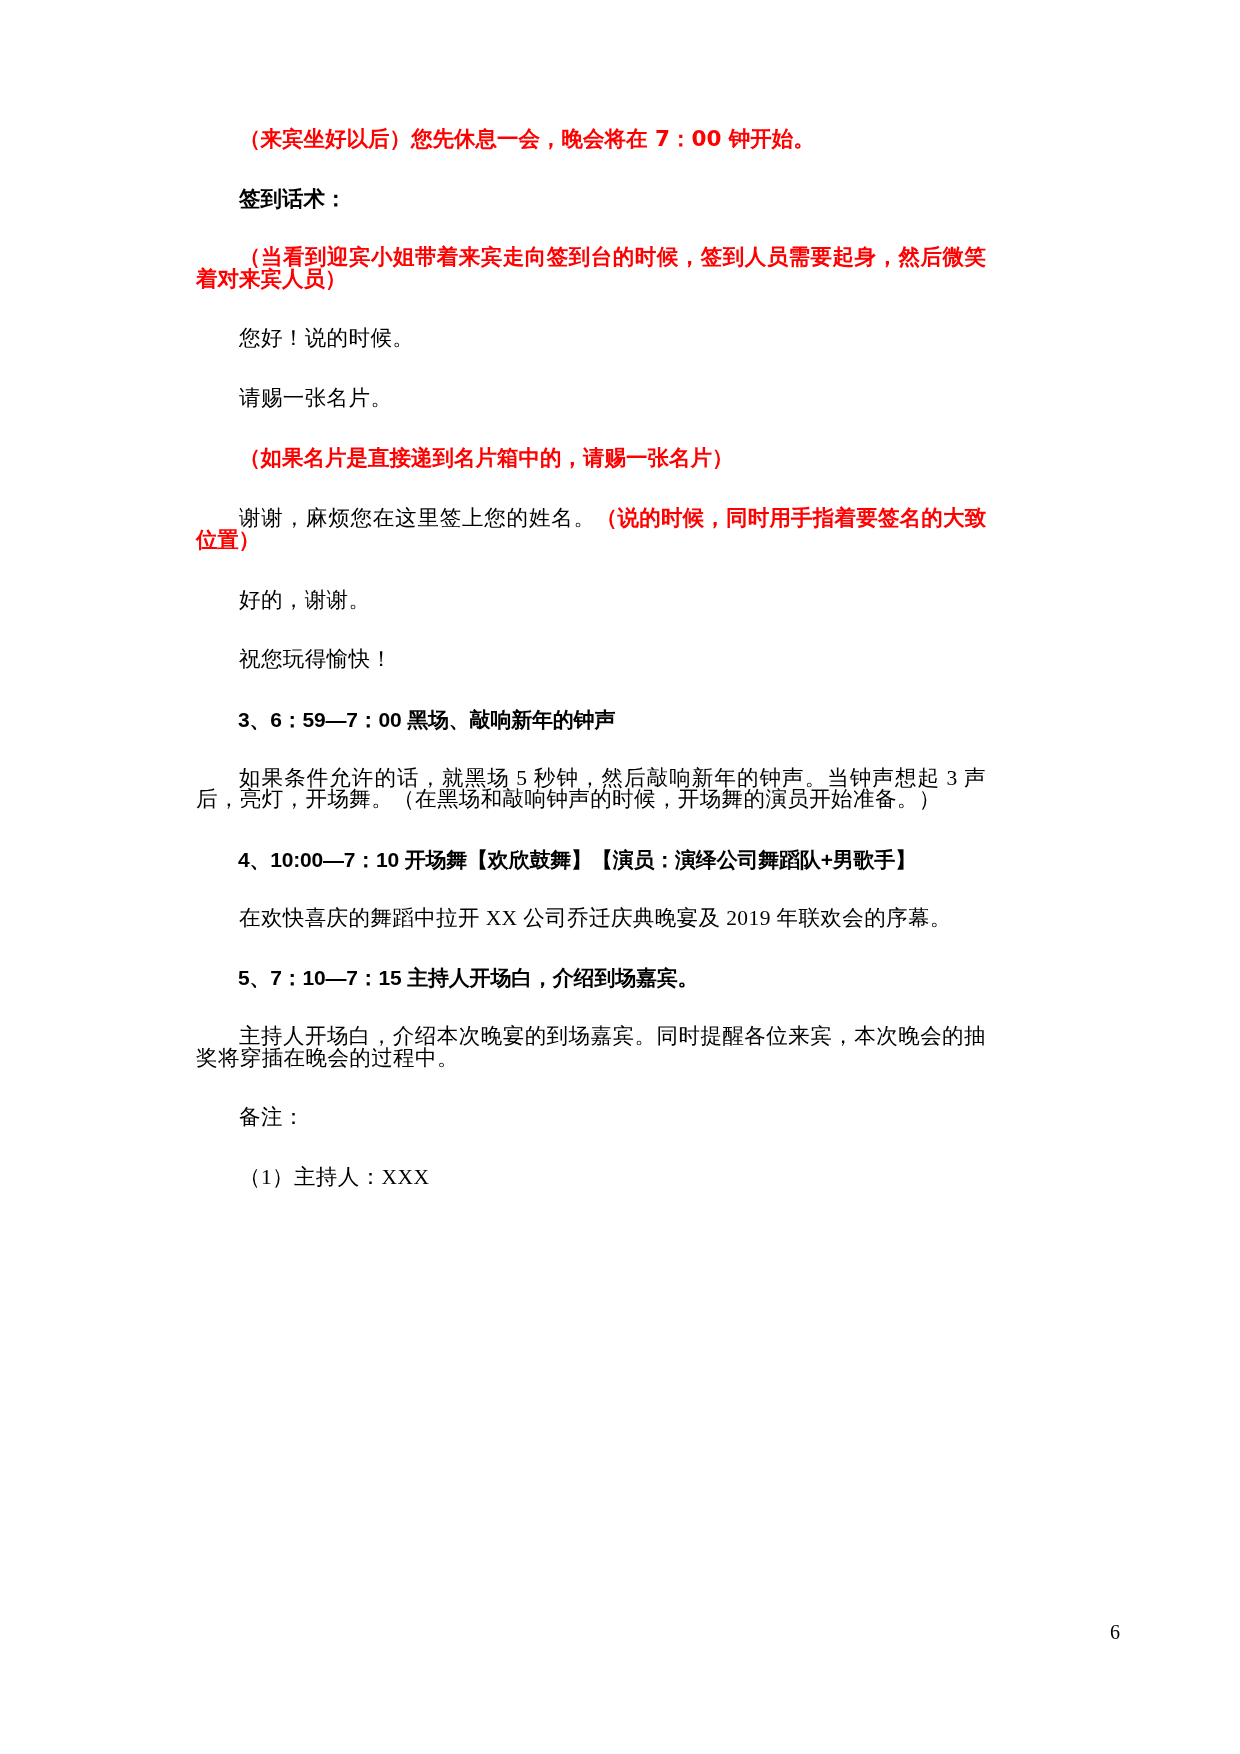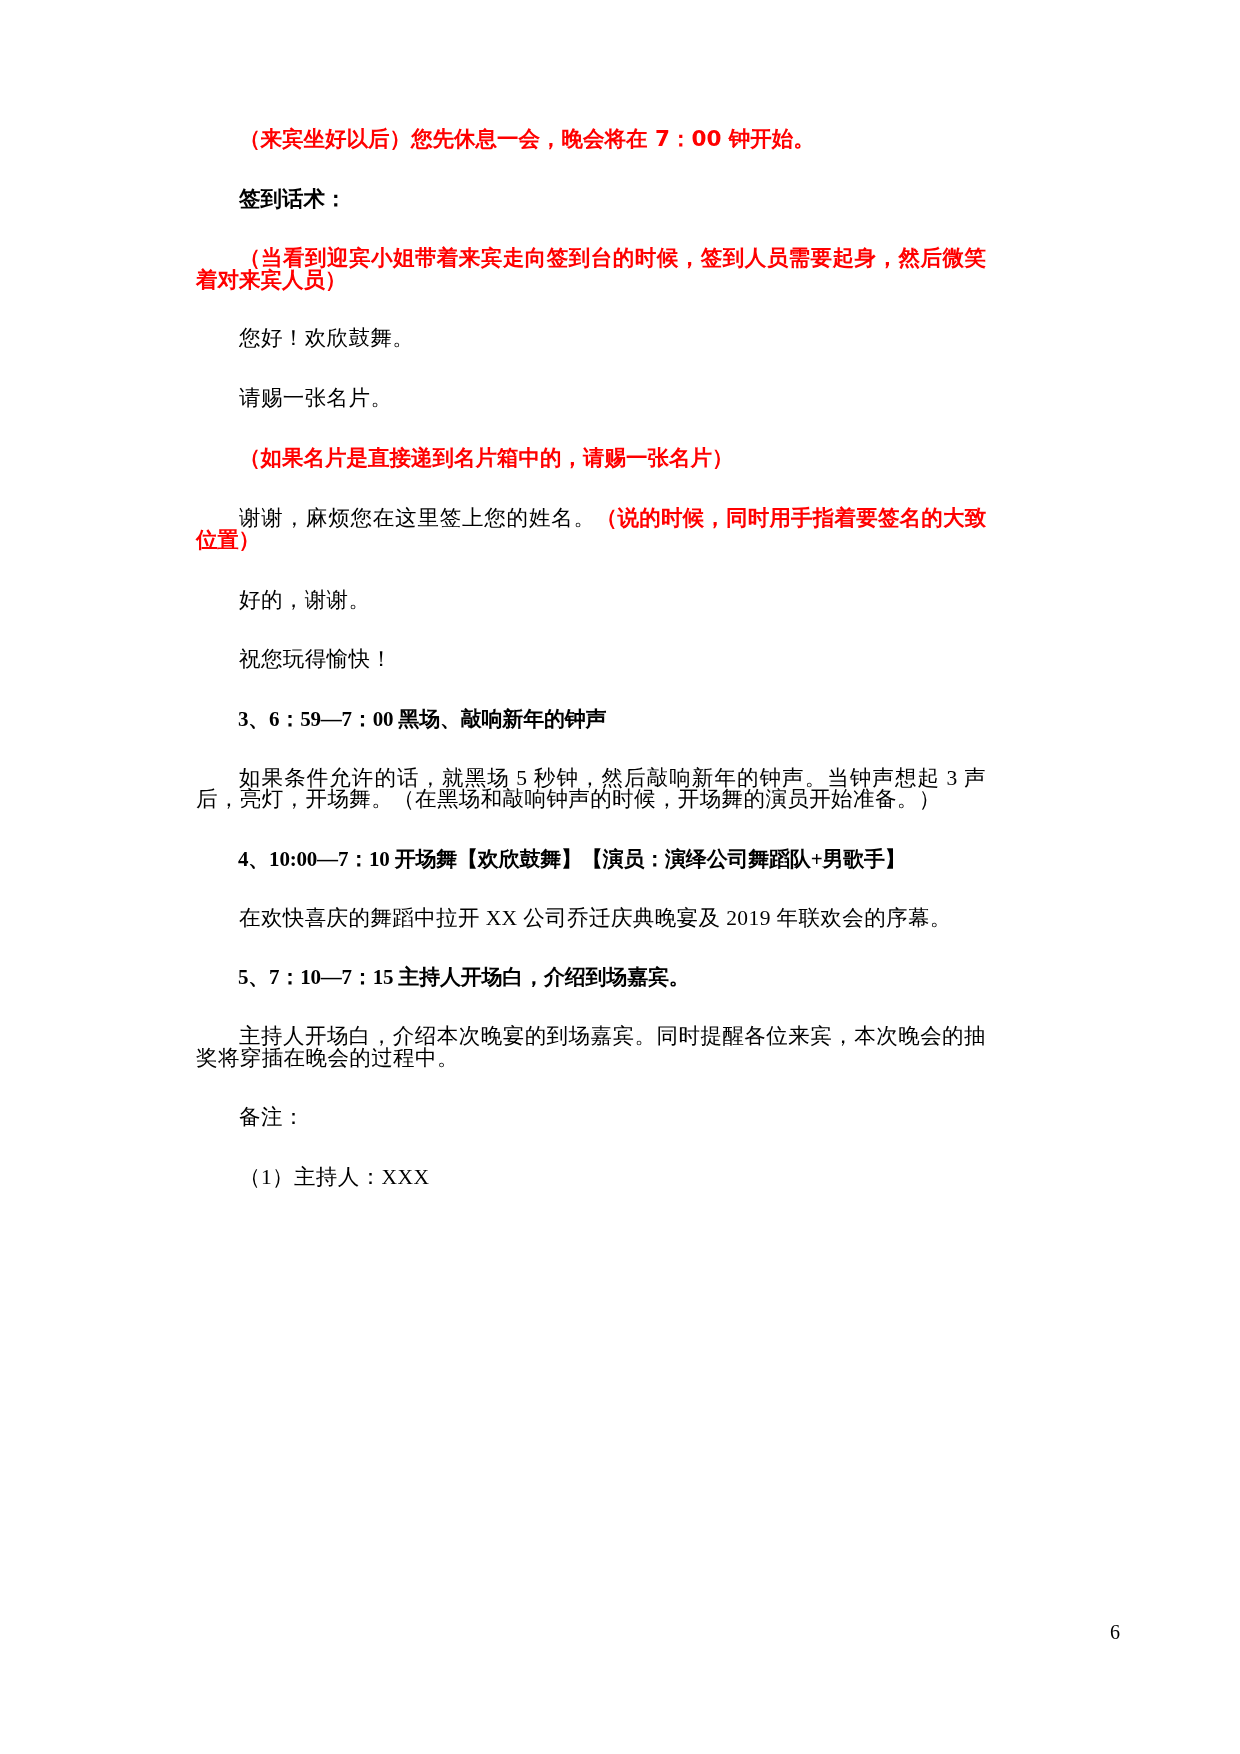--- a/index.html
+++ b/index.html
@@ -38,35 +38,36 @@
   .para.last { margin-bottom: 0; }
   .indent { text-indent: 2em; }
   .red { color: #ff0000; }
   .bold {
     font-weight: bold;
     font-family: "DejaVu Sans", "Liberation Sans", sans-serif;
     letter-spacing: 0px;
   }
   .heading {
     font-weight: bold;
-    font-family: Liberation Serif, serif;
+    font-family: Liberation Sans, sans-serif;
     font-size: 21px;
     line-height: 1.0;
     margin: 0 0 38px 0;
     text-indent: 2em;
     letter-spacing: -0.2px;
   }
   .redbold {
     color: #ff0000;
     font-weight: bold;
     font-family: "DejaVu Sans", "Liberation Sans", sans-serif;
     letter-spacing: -0.2px;
   }
   .two-line {
     text-indent: 2em;
+    font-family: Liberation Serif, serif;
   }
   .page-number {
     position: absolute;
     right: 120px;
     bottom: 118px;
     font-size: 20px;
     font-family: "Liberation Serif", "DejaVu Serif", serif;
     color: #000000;
   }
 </style>
@@ -76,21 +77,21 @@
 <div class="page">
 
   <div class="content">
 
     <p class="para indent red bold">（来宾坐好以后）您先休息一会，晚会将在 7：00 钟开始。</p>
 
     <p class="para indent bold">签到话术：</p>
 
     <p class="para two-line red bold">（当看到迎宾小姐带着来宾走向签到台的时候，签到人员需要起身，然后微笑着对来宾人员）</p>
 
-    <p class="para indent">您好！欢欣鼓舞。</p>
+    <p class="para indent">您好！说的时候。</p>
 
     <p class="para indent">请赐一张名片。</p>
 
     <p class="para indent red bold">（如果名片是直接递到名片箱中的，请赐一张名片）</p>
 
     <p class="para indent">
       <span>谢谢，麻烦您在这里签上您的姓名。</span><span class="redbold">（说的时候，同时用手指着要签名的大致位置）</span>
     </p>
 
     <p class="para indent">好的，谢谢。</p>

